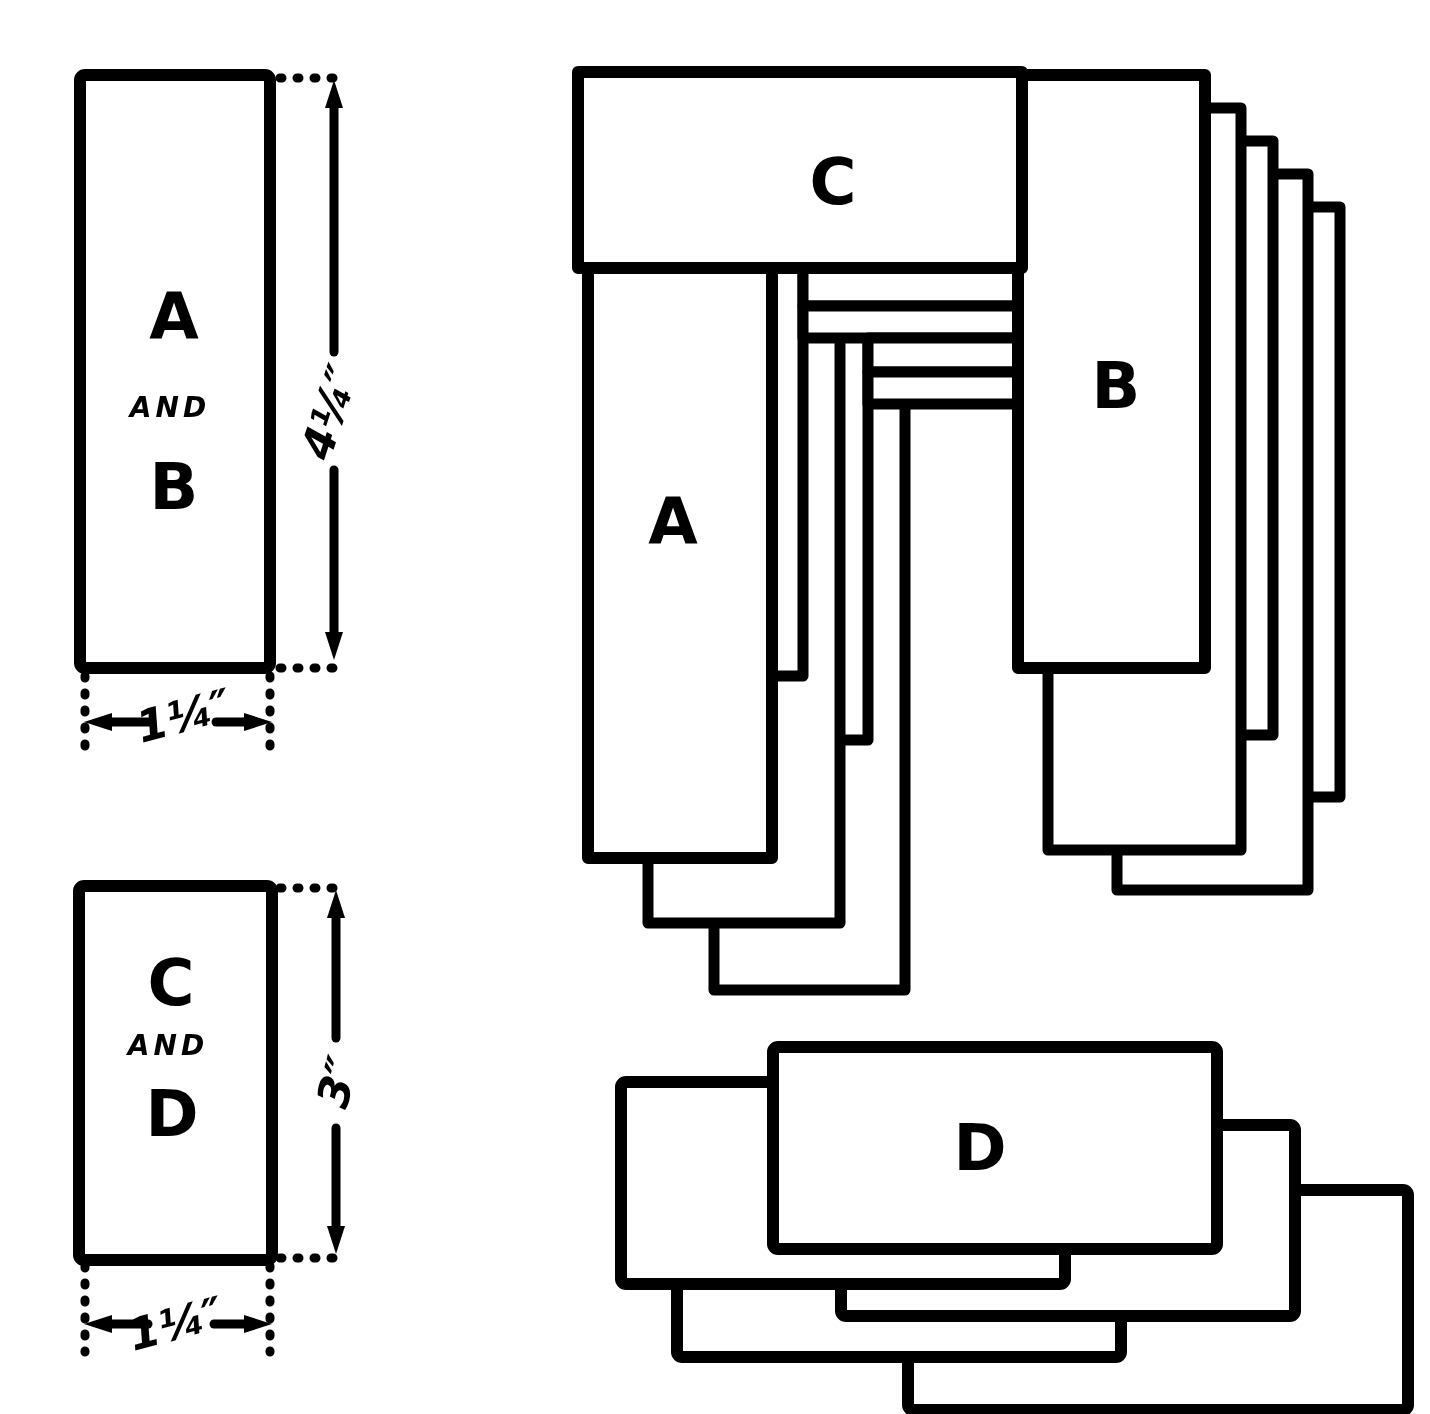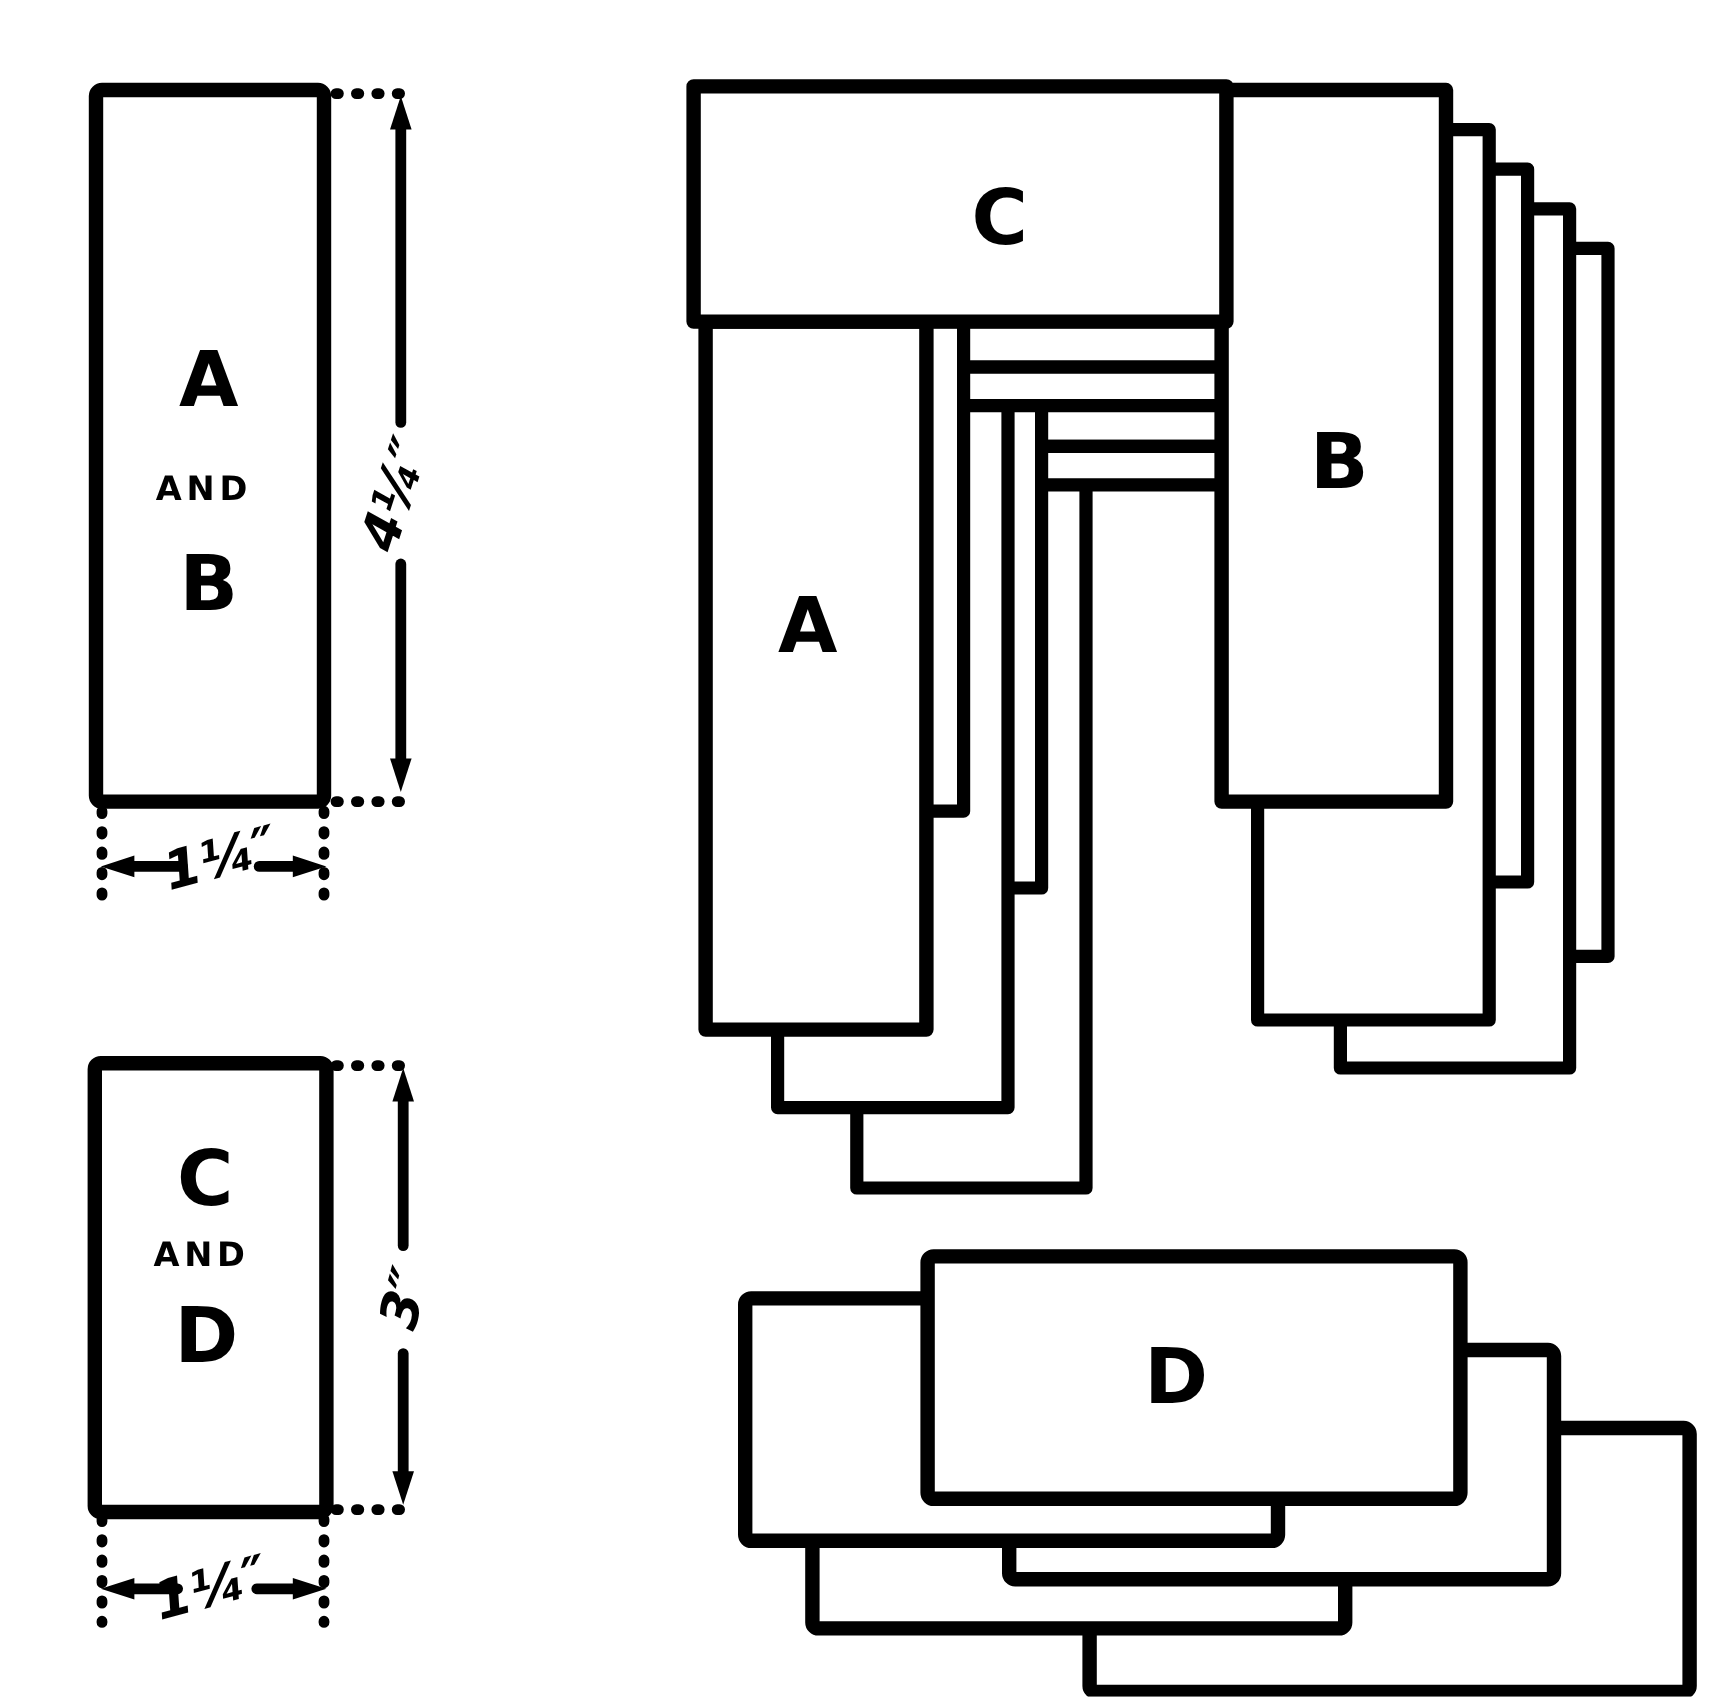--- a/index.html
+++ b/index.html
@@ -7,21 +7,21 @@
          font-family:"DejaVu Sans", sans-serif;}
   .stage svg{position:absolute;left:0;top:0;}
   .pc{fill:#ffffff;stroke:#000000;stroke-width:12;stroke-linejoin:round;}
   .pc-thin{fill:#ffffff;stroke:#000000;stroke-width:11;stroke-linejoin:round;}
   .dot{stroke:#000000;stroke-width:9;stroke-linecap:round;stroke-dasharray:2 15;fill:none;}
   .dim{stroke:#000000;stroke-width:9;stroke-linecap:round;fill:none;}
   .ah{fill:#000000;stroke:none;}
   .lbl{position:absolute;transform:translate(-50%,-50%);color:#000;white-space:nowrap;
        font-weight:bold;line-height:1;}
   .big-letter{font-size:64px;}
-  .and-label{font-size:28px;letter-spacing:4px;}
+  .and-label{font-size:28px;letter-spacing:4px;font-style:italic;}
   .dim-label{font-size:44px;font-style:italic;}
   .rot72{transform:translate(-50%,-50%) rotate(-72deg);}
   .rot75{transform:translate(-50%,-50%) rotate(-75deg);}
   .rot15{transform:translate(-50%,-50%) rotate(-15deg);}
 </style>
 </head>
 <body>
 
 <div class="stage">
 

